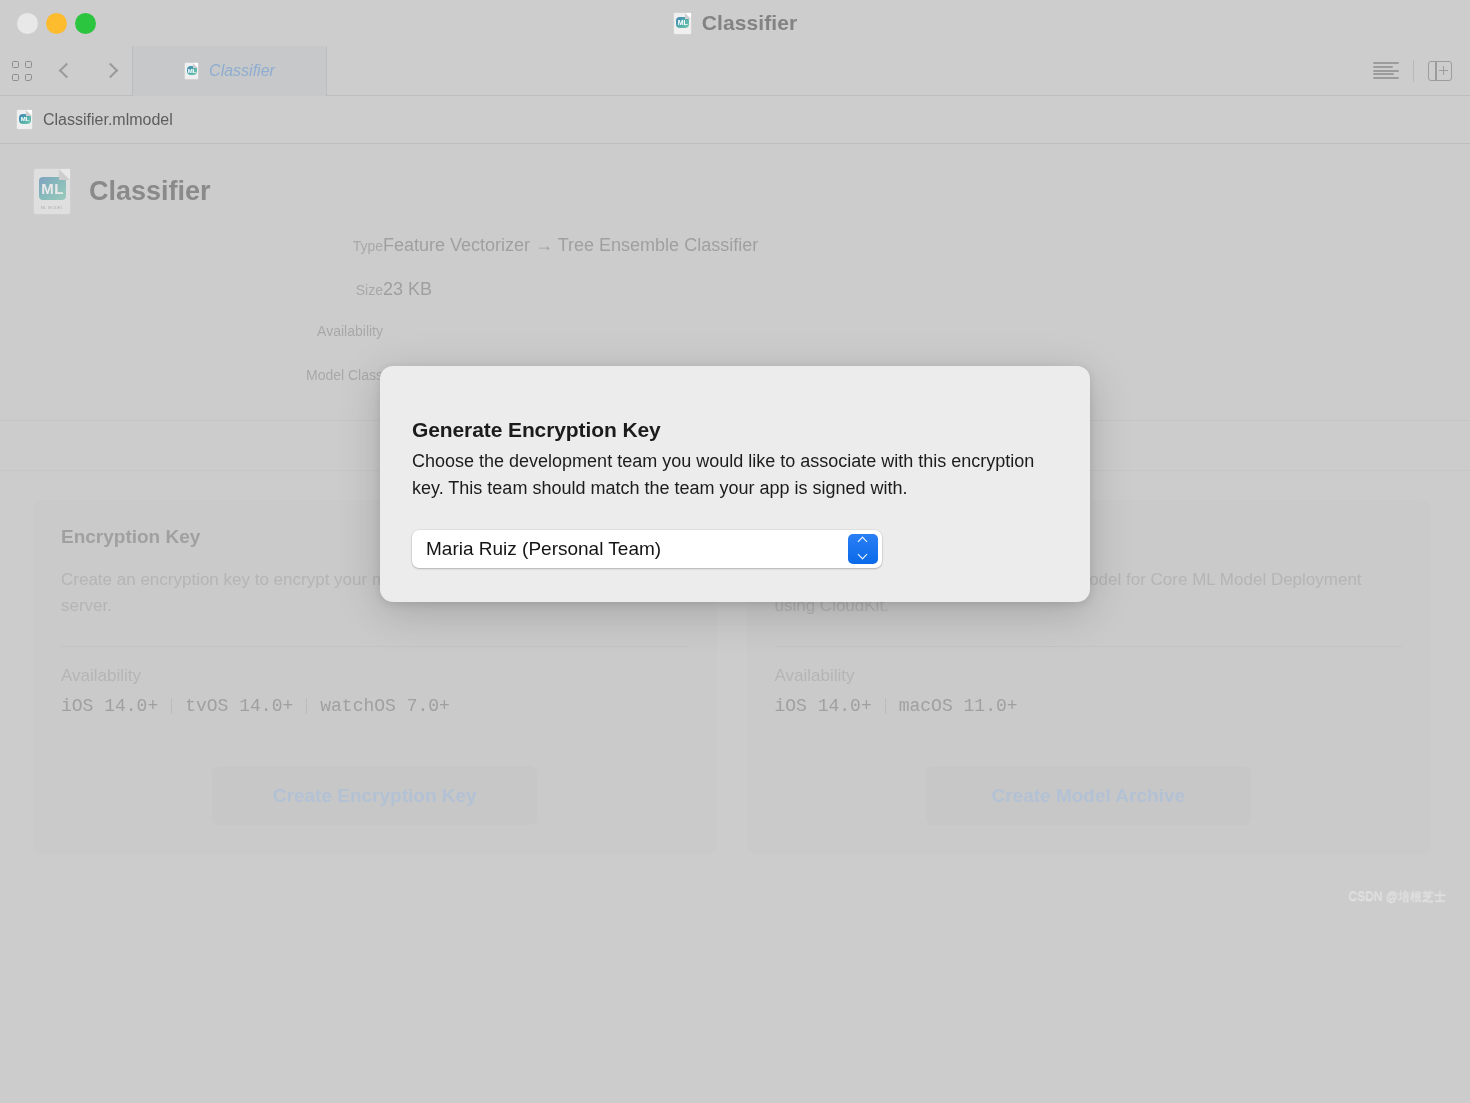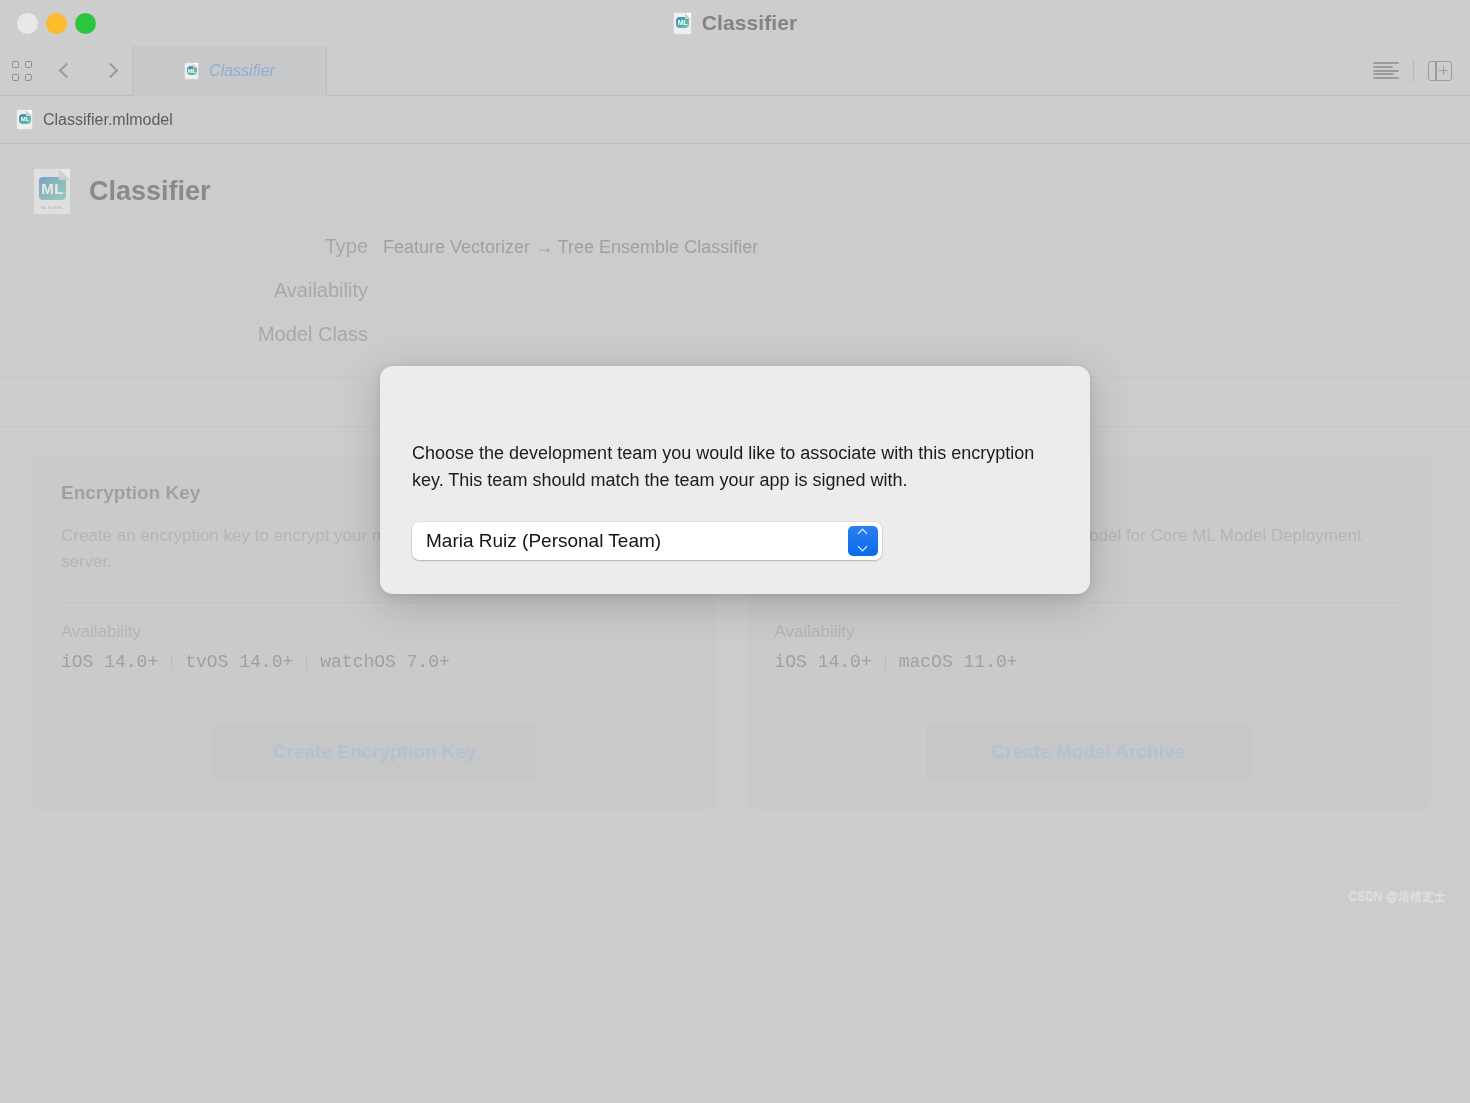--- a/index.html
+++ b/index.html
@@ -255,22 +255,21 @@
     padding-left: 33px;
   }
   .meta-row {
     display: flex;
     align-items: baseline;
     height: 44px;
   }
   .meta-label {
     width: 350px;
     text-align: right;
-    padding-right: 15px;
-    font-size: 20px;
+    font-size: 14px;
     color: #8a8a8a;
   }
   .meta-value {
     font-size: 18px;
     color: #7b7b7b;
   }
   .avail-list {
     display: flex;
     align-items: center;
     gap: 0;
@@ -383,21 +382,21 @@
     box-shadow: 0 10px 44px rgba(0,0,0,0.18), 0 2px 8px rgba(0,0,0,0.10);
     padding: 52px 32px 34px 32px;
   }
   .sheet-title {
     font-size: 21px;
     font-weight: bold;
     color: #1b1b1b;
     letter-spacing: -0.1px;
   }
   .sheet-body {
-    margin-top: 22px;
+    margin-top: 6px;
     font-size: 18px;
     line-height: 1.48;
     color: #1c1c1c;
     max-width: 648px;
   }
   .popup-row { margin-top: 29px; }
   .popup {
     position: relative;
     width: 470px;
     height: 38px;
@@ -551,20 +550,24 @@
         <span class="ml-sq">ML</span>
         <span class="ml-cap">ML MODEL</span>
       </span>
       <span class="model-title">Classifier</span>
     </div>
 
     <div class="meta">
       <div class="meta-row">
         <div class="meta-label">Type</div>
         <div class="meta-value">Feature Vectorizer → Tree Ensemble Classifier</div>
+      </div>
+      <div class="meta-row">
+        <div class="meta-label">Size</div>
+        <div class="meta-value">23 KB</div>
       </div>
       <div class="meta-row">
         <div class="meta-label">Availability</div>
       </div>
       <div class="meta-row">
         <div class="meta-label">Model Class</div>
         <div class="meta-value"></div>
       </div>
     </div>
 
@@ -605,20 +608,21 @@
           <button class="action-btn">Create Model Archive</button>
         </div>
       </div>
 
     </div>
 
     <div class="dim"></div>
   </div>
 
   <div class="sheet">
+    <div class="sheet-title">Generate Encryption Key</div>
     <div class="sheet-body">Choose the development team you would like to associate with this encryption key. This team should match the team your app is signed with.</div>
     <div class="popup-row">
       <div class="popup">
         <span class="popup-value">Maria Ruiz (Personal Team)</span>
         <span class="popup-stepper">
           <span class="st-ch up">
               <i></i>
             </span>
           <span class="st-ch down">
               <i></i>

